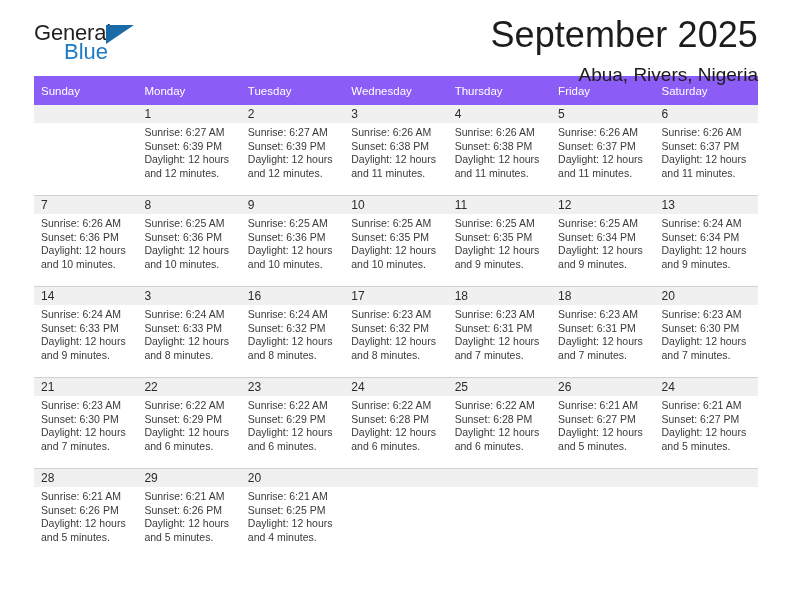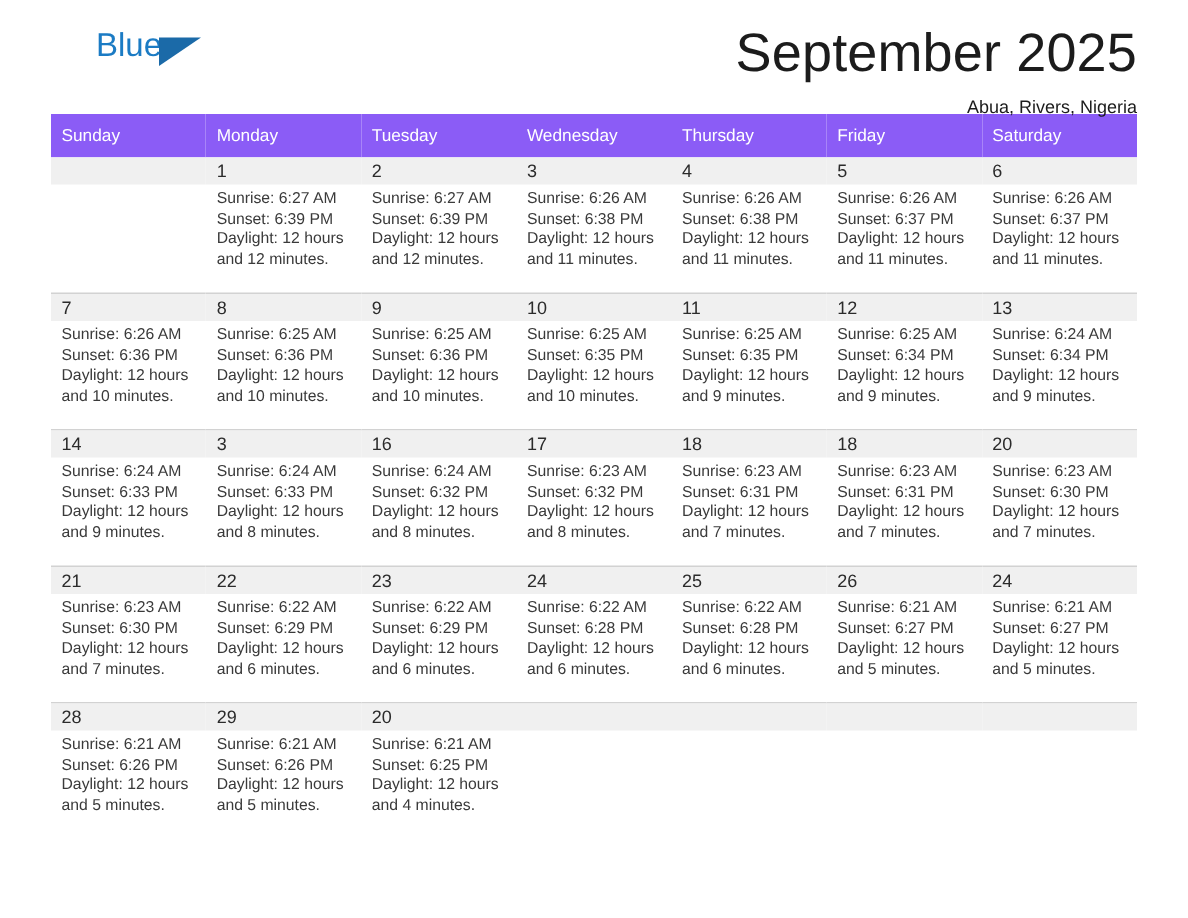--- a/index.html
+++ b/index.html
@@ -68,21 +68,21 @@
     text-align: right;
   }
   .cal-title {
     font-size: 36px;
     font-weight: normal;
     color: #1c1c1c;
     line-height: 1.15;
     letter-spacing: 0.1px;
   }
   .cal-subtitle {
-    font-size: 12px;
+    font-size: 19px;
     color: #1c1c1c;
     margin-top: 9px;
     line-height: 1.2;
   }
 
   
   .calendar {
     width: 100%;
     border-collapse: collapse;
     table-layout: fixed;
@@ -136,20 +136,21 @@
   }
 </style>
 </head>
 <body>
 
 <div class="page">
 
   <div class="header">
 
     <div class="brand">
+      <span class="brand-general">General</span>
       <span class="brand-triangle"></span>
       <span class="brand-blue">Blue</span>
     </div>
 
     <div class="title-wrap">
       <div class="cal-title">September 2025</div>
       <div class="cal-subtitle">Abua, Rivers, Nigeria</div>
     </div>
 
   </div>

